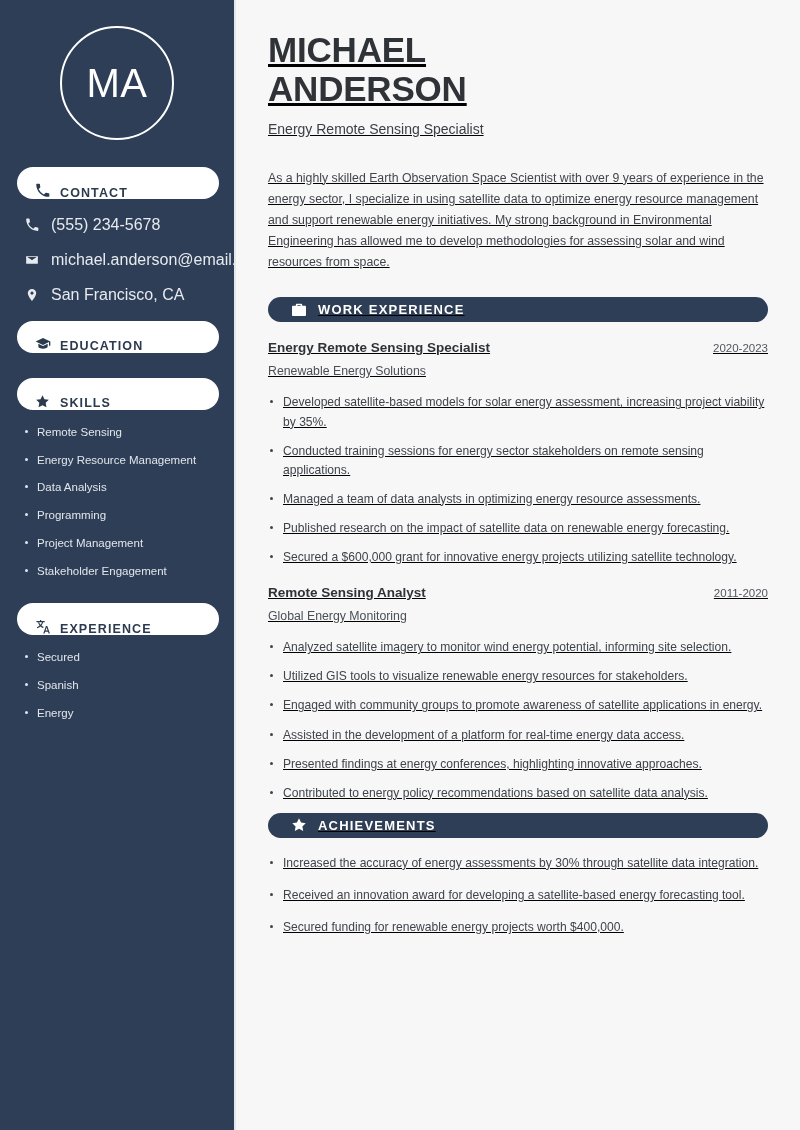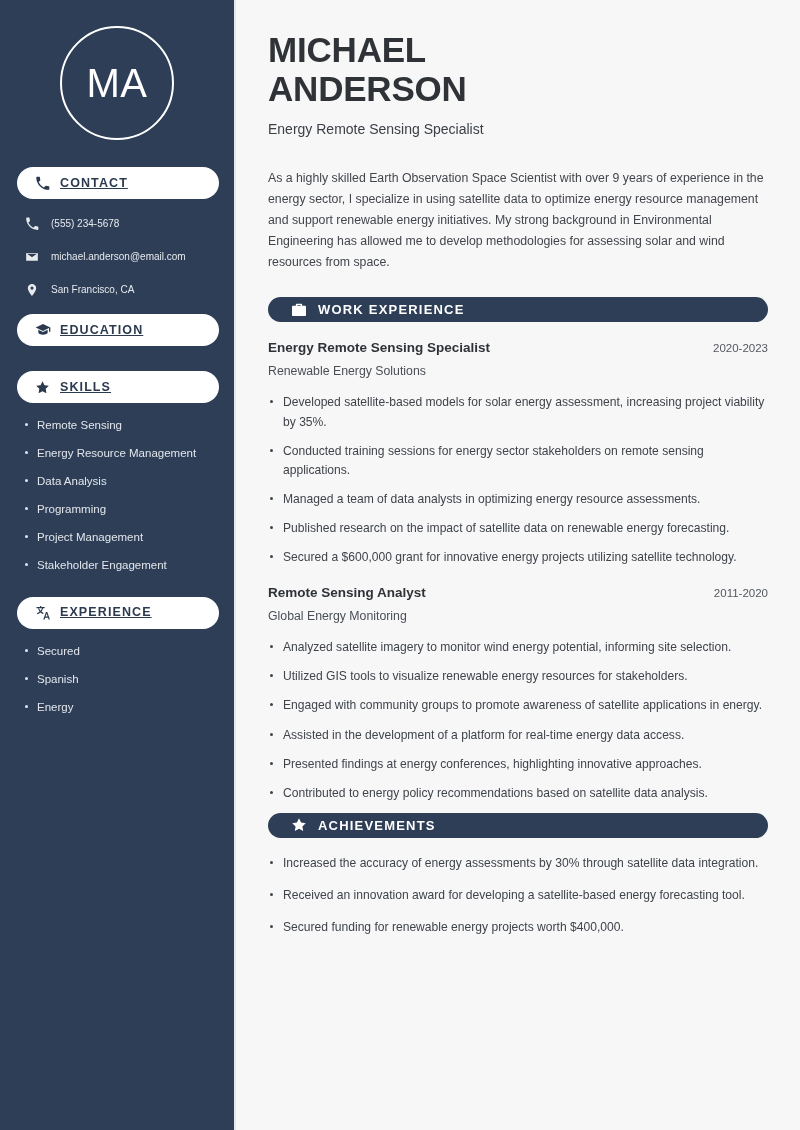--- a/index.html
+++ b/index.html
@@ -55,25 +55,24 @@
     letter-spacing: 0.5px;
   }
 
   .pill {
     margin: 0 auto;
     background: #ffffff;
     color: #2b3a4e;
     border-radius: 999px;
     height: 32px;
     display: flex;
-    align-items: center;
+    align-items: flex-end;
     padding: 0 17px;
     box-sizing: border-box;
     width: 202px;
-    text-decoration: underline;
   }
   .pill .pill-icon {
     display: inline-flex;
     align-items: center;
     justify-content: center;
     width: 17px;
     height: 17px;
     margin-right: 9px;
     flex: 0 0 auto;
   }
@@ -88,21 +87,21 @@
   .contact-pill { margin-top: 27px; }
   .contact-list {
     margin-top: 16px;
     padding: 0 6px;
   }
   .contact-item {
     display: flex;
     align-items: center;
     margin-bottom: 16px;
     color: #e7eaef;
-    font-size: 10px;
+    font-size: 16px;
   }
   .contact-item .c-icon {
     width: 17px;
     height: 17px;
     margin-right: 11px;
     flex: 0 0 auto;
     display: inline-flex;
     align-items: center;
     justify-content: center;
   }
@@ -159,20 +158,21 @@
     border-radius: 50%;
     background: #e2e6ec;
   }
 
   
   .main {
     flex: 1 1 auto;
     box-sizing: border-box;
     padding: 30px 32px 0 32px;
     position: relative;
+    text-decoration: underline;
   }
 
   .name {
     color: #2f3337;
     font-size: 35px;
     font-weight: bold;
     line-height: 1.12;
     letter-spacing: -0.2px;
     margin: 0;
   }

